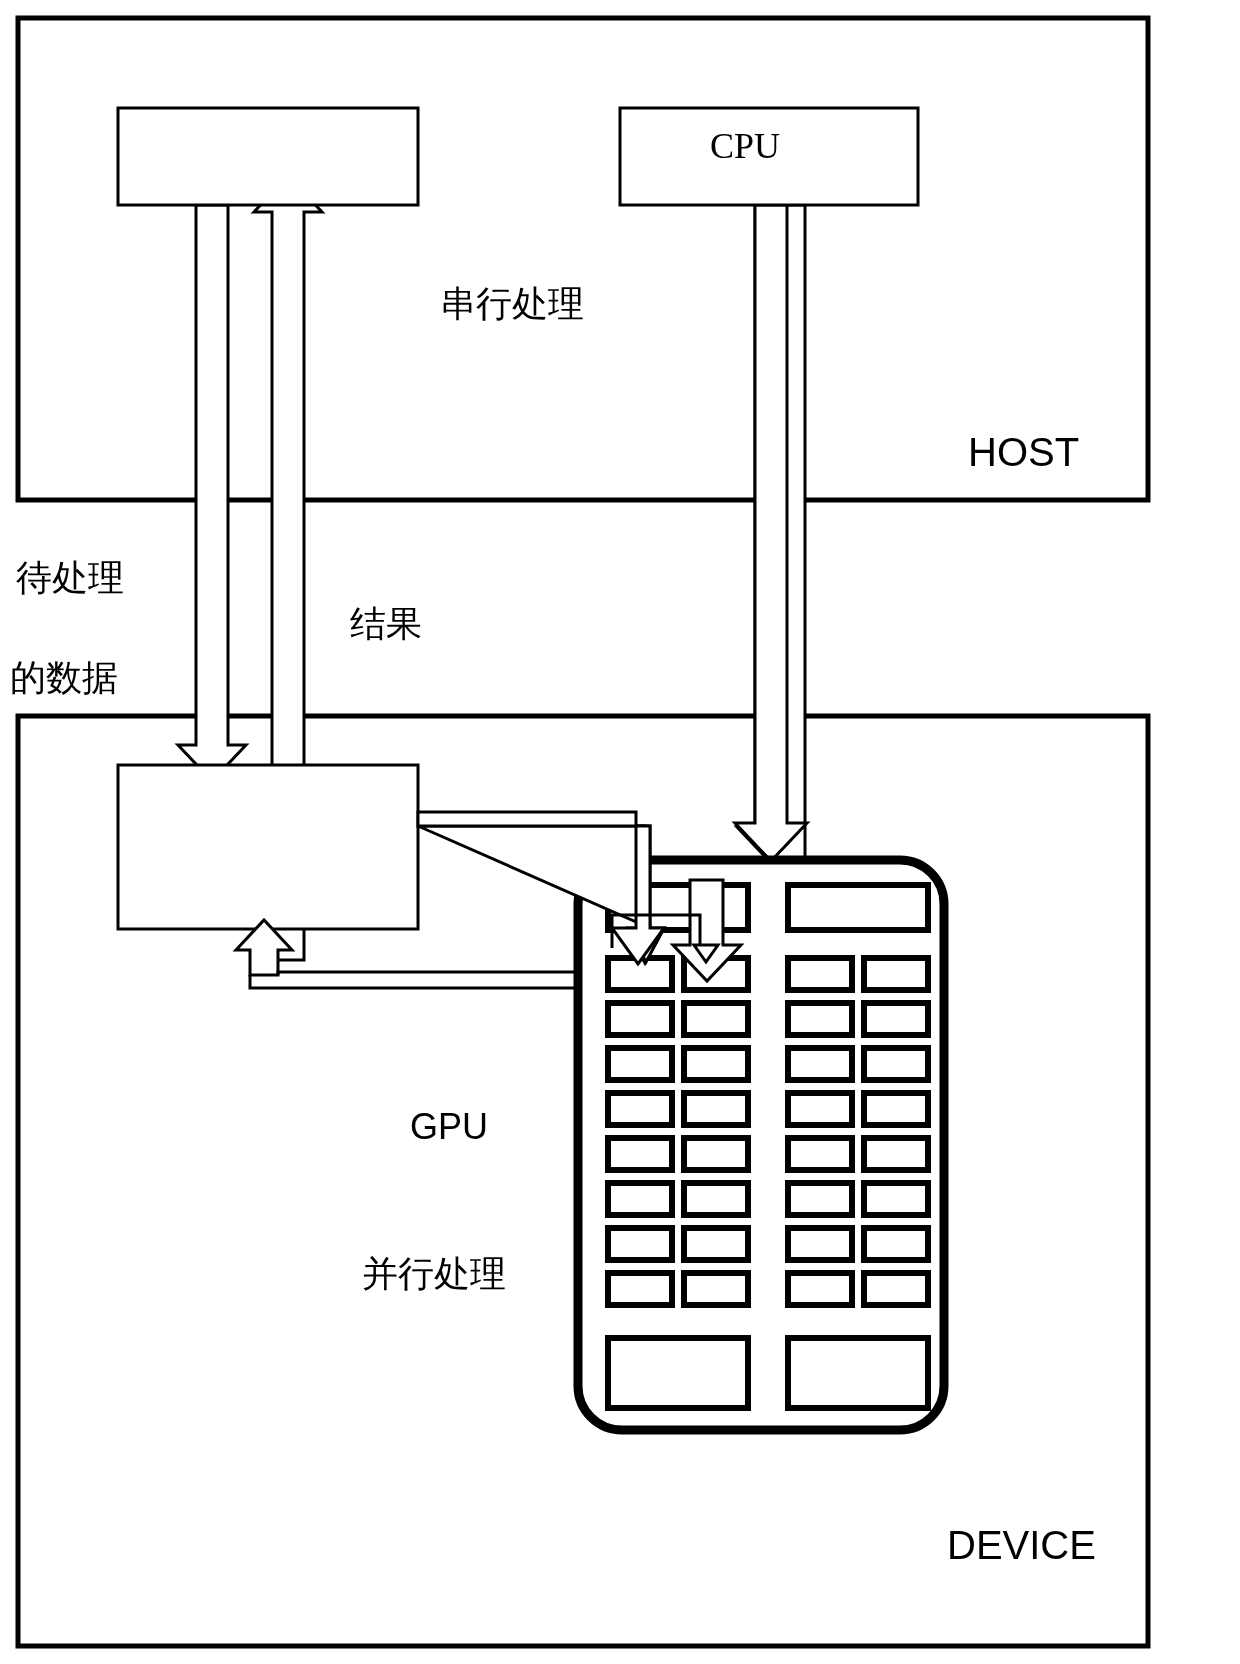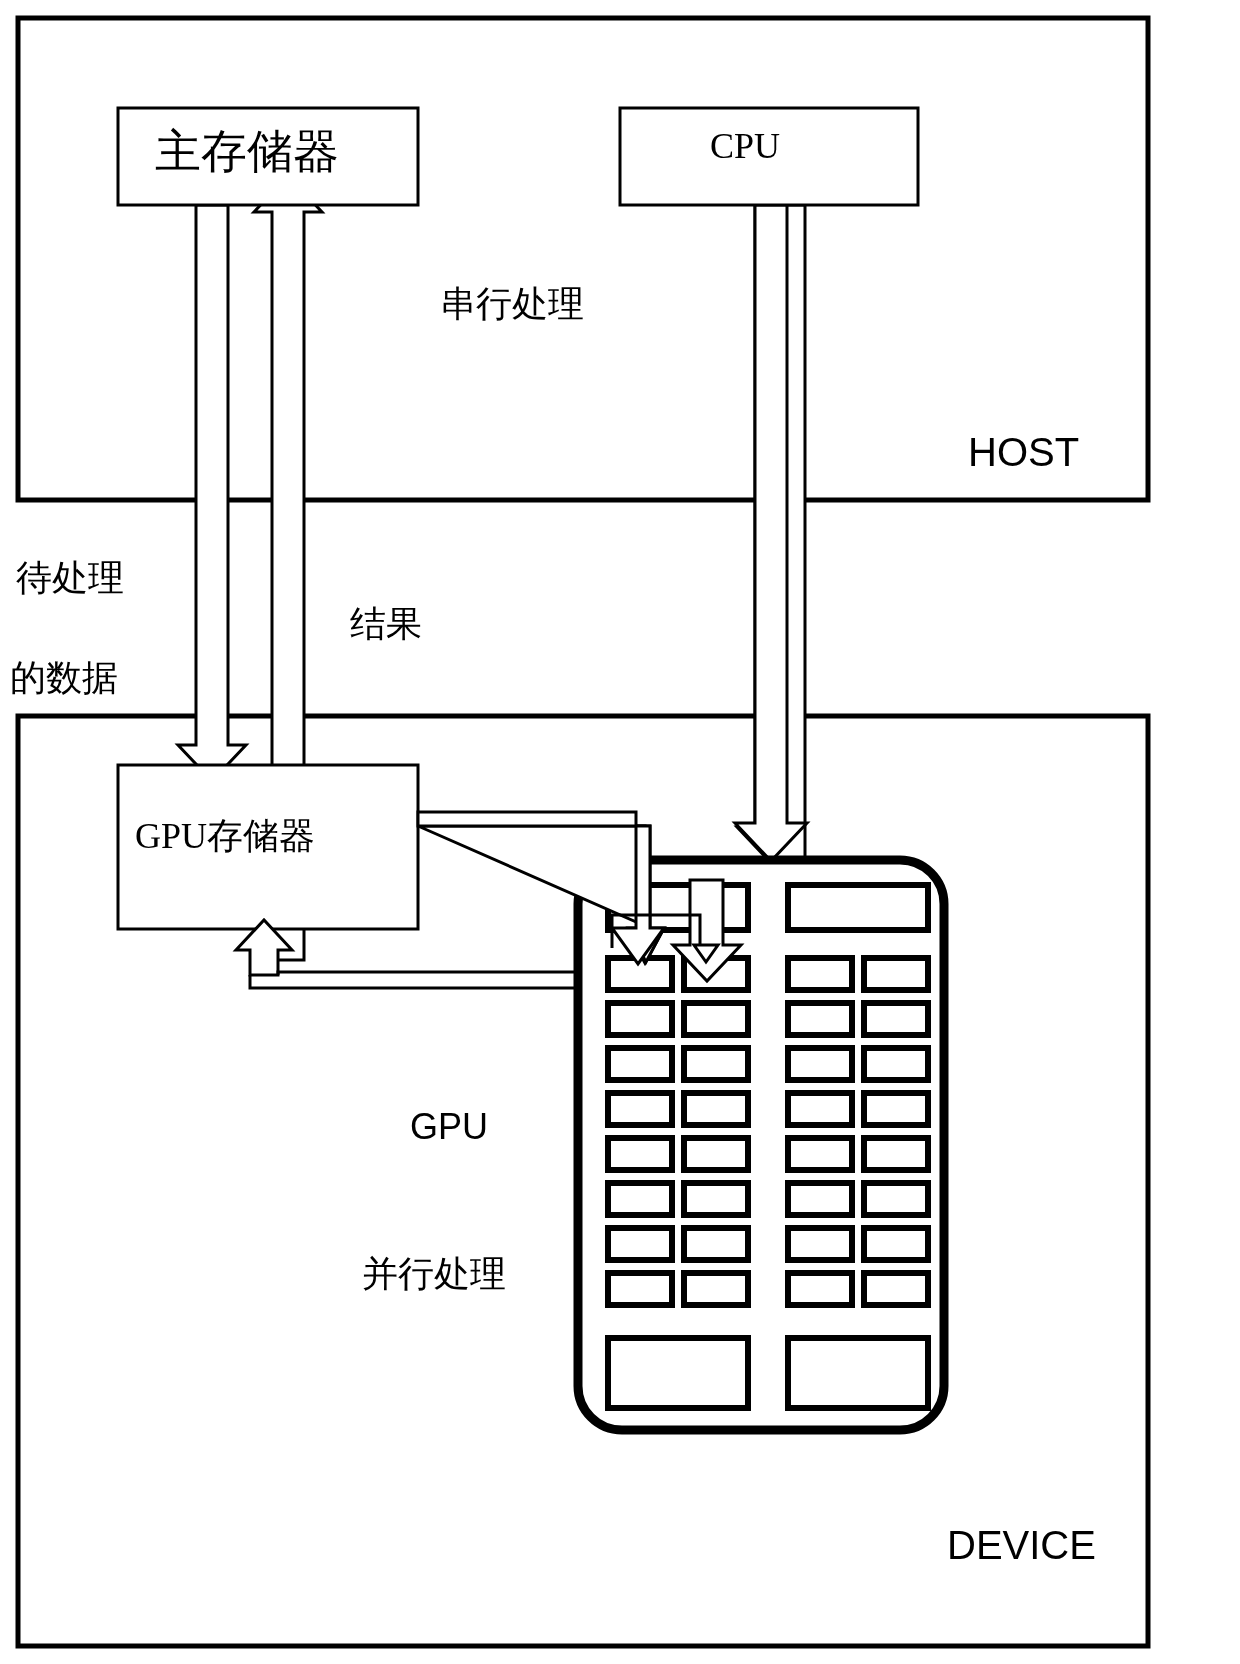--- a/index.html
+++ b/index.html
@@ -132,35 +132,33 @@
 
     <path d="M 690 945 L 690 880 L 723 880 L 723 945 L 741 945 L 707 981 L 673 945 Z" fill="#ffffff" stroke="#000000" stroke-width="3"></path>
     <path d="M 612 948 L 612 915 L 700 915 L 700 945 L 718 945 L 706 962 L 694 945 L 700 945" fill="none" stroke="#000000" stroke-width="3"></path>
 
     <path d="M 250 975 L 250 950 L 236 950 L 264 920 L 292 950 L 278 950 L 278 975 Z" fill="#ffffff" stroke="#000000" stroke-width="3"></path>
     <path d="M 250 975 L 250 988 L 580 988 M 264 975 L 264 975" fill="none" stroke="#000000" stroke-width="3"></path>
     <path d="M 278 975 L 278 972 L 580 972" fill="none" stroke="#000000" stroke-width="3"></path>
 
   </svg>
 
-  <div class="lbl lbl-cn box-title" style="left:155px; top:128px;">主存储器</div>
 
   <div class="lbl lbl-serif box-title-serif" style="left:710px; top:128px;">CPU</div>
 
   <div class="lbl lbl-cn annot" style="left:440px; top:286px;">串行处理</div>
 
   <div class="lbl lbl-sans region" style="left:968px; top:396px;">HOST</div>
 
   <div class="lbl lbl-cn annot" style="left:16px; top:560px;">待处理</div>
 
   <div class="lbl lbl-cn annot" style="left:10px; top:620px;margin-top:40px;">的数据</div>
 
   <div class="lbl lbl-cn annot" style="left:350px; top:606px;">结果</div>
 
-  <div class="lbl lbl-serif box-title-serif" style="left:135px; top:818px;">GPU存储器</div>
 
   <div class="lbl lbl-sans annot" style="left:410px; top:1073px;">GPU</div>
 
   <div class="lbl lbl-cn annot" style="left:362px; top:1256px;text-align:right;">并行处理</div>
 
   <div class="lbl lbl-sans region" style="left:947px; top:1489px;">DEVICE</div>
 
 </div>
 
 </body></html>

